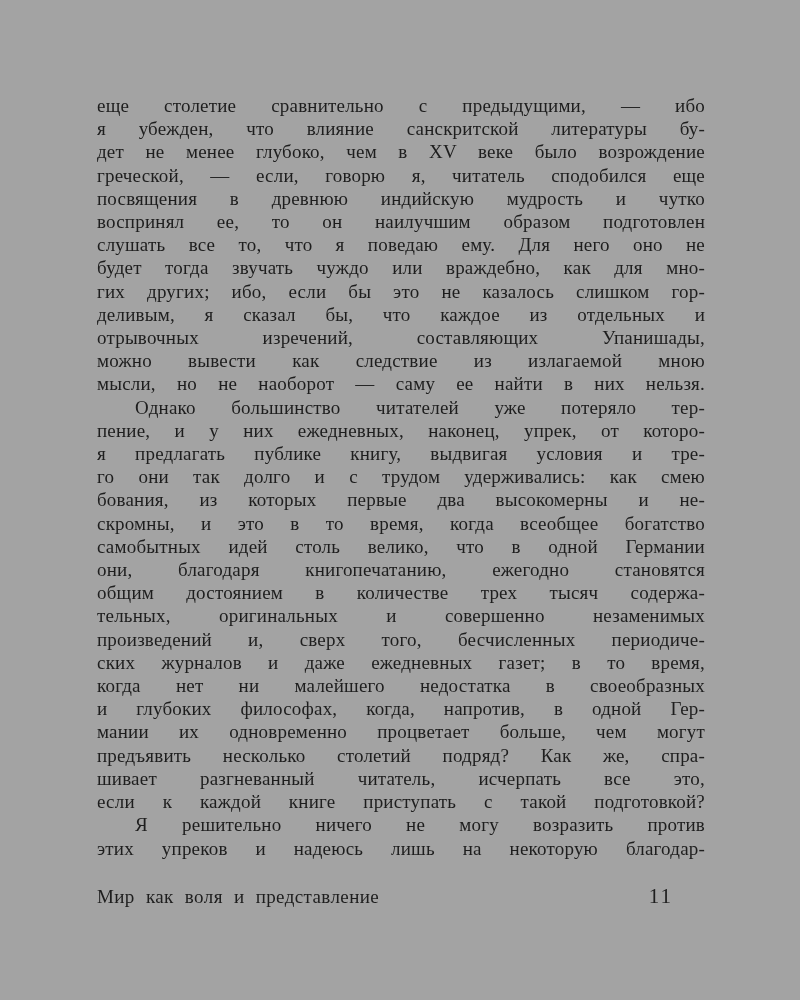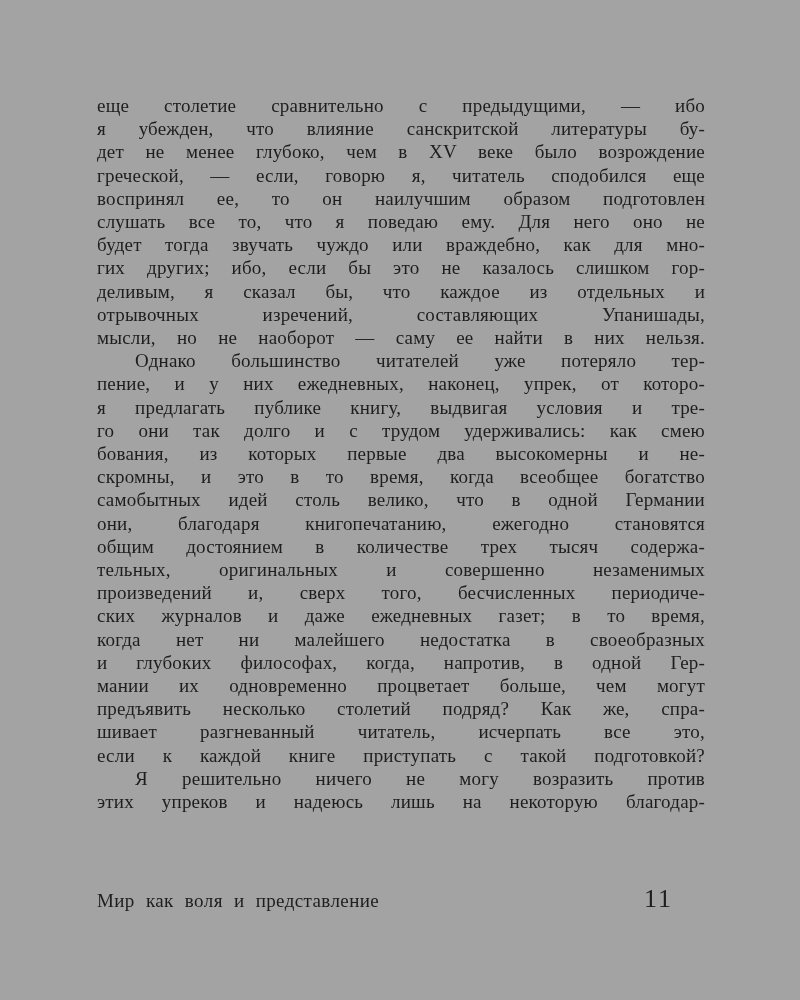--- a/index.html
+++ b/index.html
@@ -46,42 +46,44 @@
     display: flex;
     justify-content: space-between;
     align-items: baseline;
   }
   .running-title {
     font-size: 19px;
     letter-spacing: 0.4px;
     word-spacing: 6px;
   }
   .page-number {
-    font-size: 26px;
+    font-size: 21px;
     margin-right: 32px;
     letter-spacing: 2px;
   }
 </style>
 </head>
 <body>
 
 <div class="page">
   <div class="text-block">
 
     <div class="para">
       <div class="line">еще столетие сравнительно с предыдущими, — ибо</div>
       <div class="line">я убежден, что влияние санскритской литературы бу-</div>
       <div class="line">дет не менее глубоко, чем в XV веке было возрождение</div>
       <div class="line">греческой, — если, говорю я, читатель сподобился еще</div>
+      <div class="line">посвящения в древнюю индийскую мудрость и чутко</div>
       <div class="line">воспринял ее, то он наилучшим образом подготовлен</div>
       <div class="line">слушать все то, что я поведаю ему. Для него оно не</div>
       <div class="line">будет тогда звучать чуждо или враждебно, как для мно-</div>
       <div class="line">гих других; ибо, если бы это не казалось слишком гор-</div>
       <div class="line">деливым, я сказал бы, что каждое из отдельных и</div>
       <div class="line">отрывочных изречений, составляющих Упанишады,</div>
+      <div class="line">можно вывести как следствие из излагаемой мною</div>
       <div class="line">мысли, но не наоборот — саму ее найти в них нельзя.</div>
     </div>
 
     <div class="para">
       <div class="line indent">Однако большинство читателей уже потеряло тер-</div>
       <div class="line">пение, и у них ежедневных, наконец, упрек, от которо-</div>
       <div class="line">я предлагать публике книгу, выдвигая условия и тре-</div>
       <div class="line">го они так долго и с трудом удерживались: как смею</div>
       <div class="line">бования, из которых первые два высокомерны и не-</div>
       <div class="line">скромны, и это в то время, когда всеобщее богатство</div>

